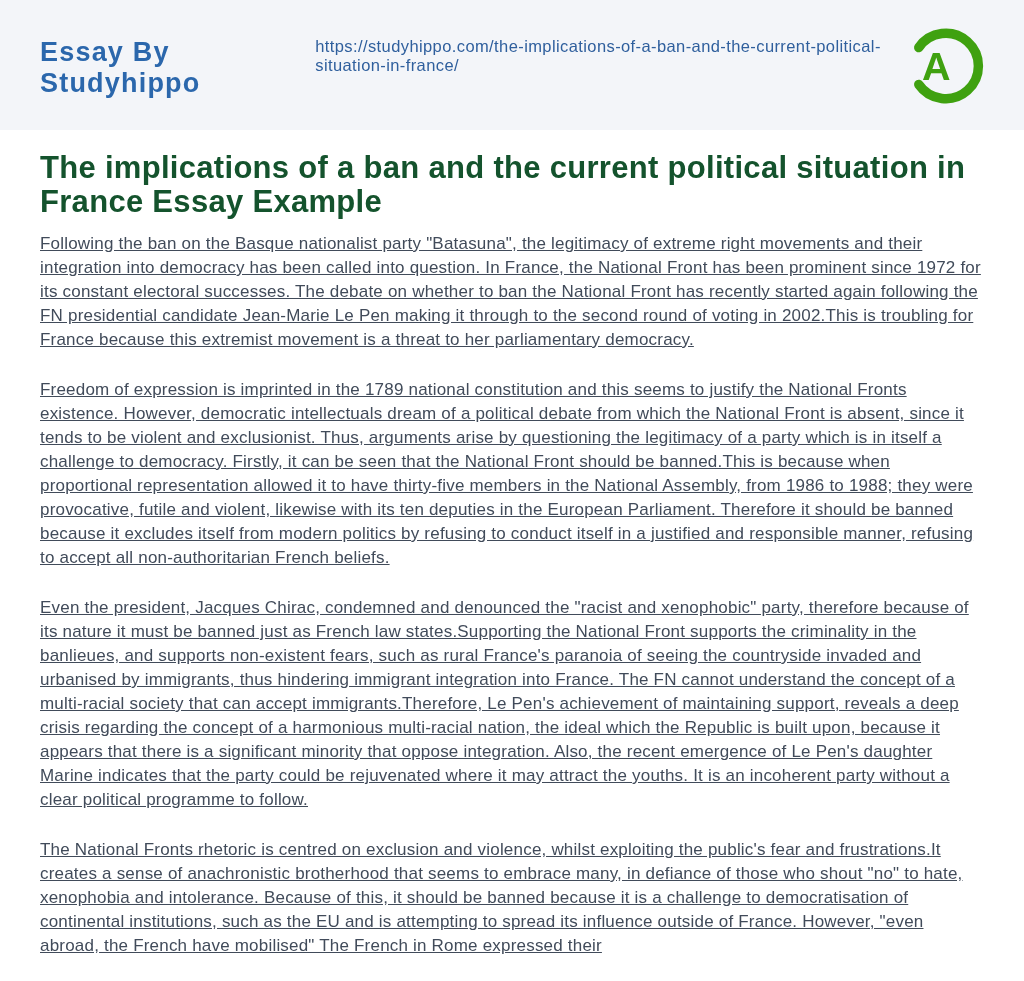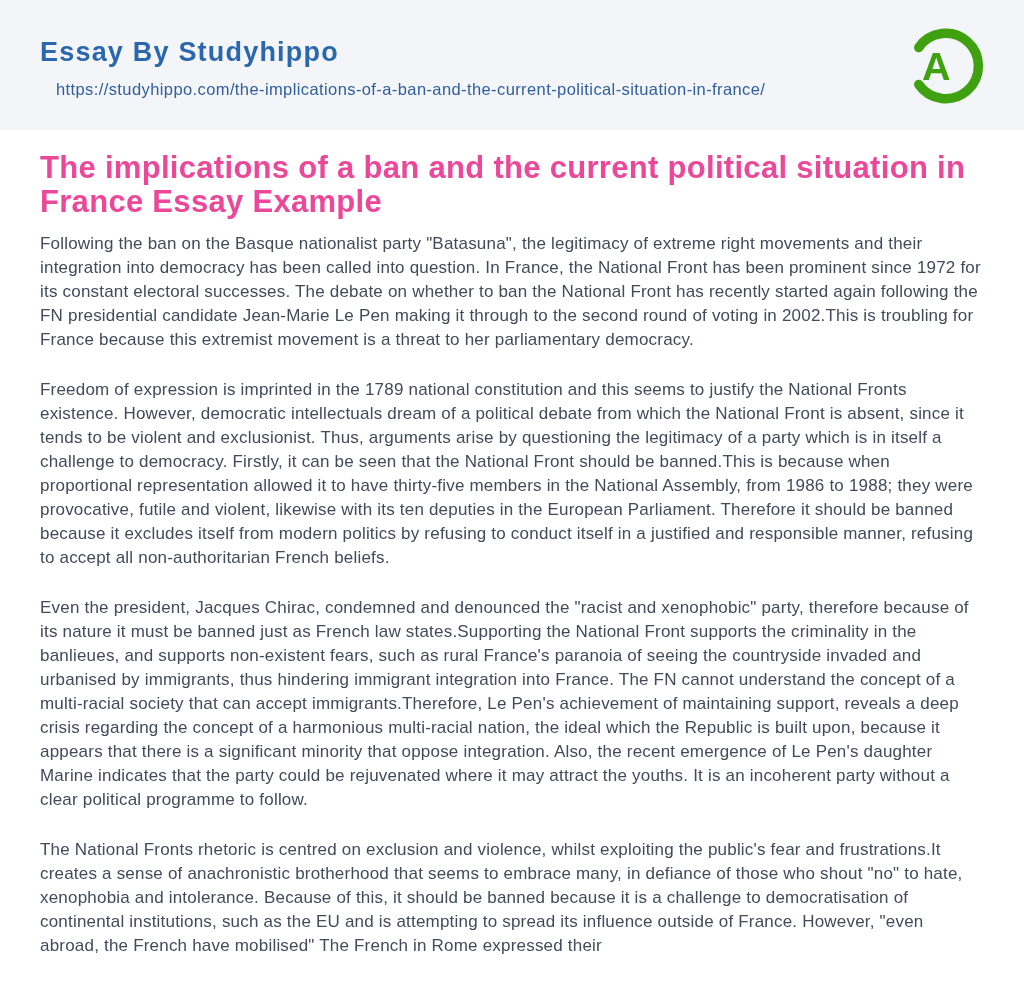--- a/index.html
+++ b/index.html
@@ -13,21 +13,20 @@
   .site-header {
     height: 130px;
     background: #f3f5f9;
     display: flex;
     align-items: center;
     justify-content: space-between;
     padding: 0 36px 0 40px;
   }
   .header-text {
     display: flex;
-    flex-direction: column;
     gap: 12px;
     padding-top: 6px;
   }
   .site-title {
     color: #2b67ac;
     font-size: 27px;
     font-weight: 700;
     letter-spacing: 1.2px;
   }
   .page-url {
@@ -47,35 +46,36 @@
   .logo svg { width: 100%; height: 100%; display: block; }
   .logo-letter {
     font-family: "Liberation Sans", "DejaVu Sans", sans-serif;
     font-weight: 700;
     font-size: 46px;
   }
   .essay-content {
     padding: 21px 40px 0 40px;
   }
   .essay-title {
-    color: #ec4899;
+    color: #14532d;
     font-size: 31px;
     line-height: 34px;
     font-weight: 700;
     letter-spacing: 0.3px;
     max-width: 960px;
     margin-bottom: 13px;
   }
   .essay-p {
     color: #414b5a;
     font-size: 17px;
     line-height: 24px;
     letter-spacing: 0.2px;
     max-width: 950px;
     margin-bottom: 26px;
+    text-decoration: underline;
   }
 </style>
 </head>
 <body>
 
 <header class="site-header">
   <div class="header-text">
     <div class="site-title">Essay By Studyhippo</div>
     <div class="page-url">https://studyhippo.com/the-implications-of-a-ban-and-the-current-political-situation-in-france/</div>
   </div>

